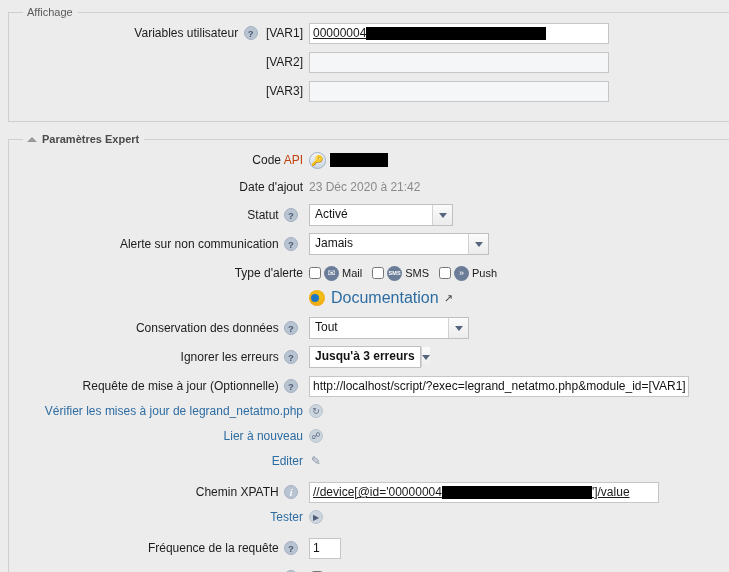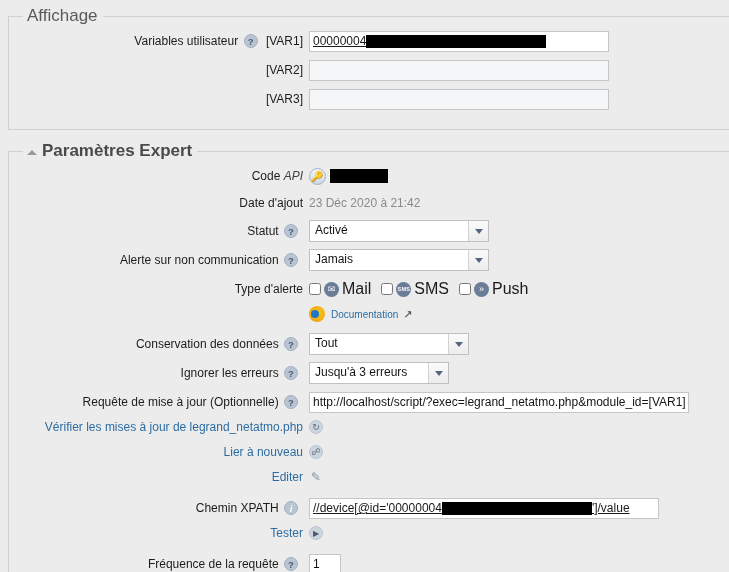--- a/index.html
+++ b/index.html
@@ -18,21 +18,21 @@
     border: 1px solid #cfcfcf;
     border-right: none;
     margin: 0;
     padding: 0;
     background: #ececec;
   }
   fieldset.fs-display { margin: 6px 0 0 8px; padding: 4px 0 12px 0; min-height: 104px; }
   fieldset.fs-expert  { margin: 11px 0 0 8px; padding: 4px 0 10px 0; }
 
   legend {
-    font-size: 17px;
+    font-size: 11px;
     color: #5a5a5a;
     padding: 0 5px 0 4px;
     margin-left: 14px;
   }
   legend.bold { font-weight: bold; color: #4a4a4a; }
   .collapse-tri {
     display: inline-block;
     width: 0; height: 0;
     border-left: 5px solid transparent;
     border-right: 5px solid transparent;
@@ -53,21 +53,21 @@
     width: 300px;
     text-align: right;
     padding-right: 6px;
     font-size: 12px;
     color: #1c1c1c;
     white-space: nowrap;
     flex: 0 0 300px;
   }
   .label.link { color: #2d6ca2; }
   .label .varnum { color: #1c1c1c; }
-  .label .api-word { color: #404040; font-style: italic; }
+  .label .api-word { color: #c2410c; }
 
   .field { display: flex; align-items: center; }
 
   
   .ico {
     display: inline-flex;
     align-items: center;
     justify-content: center;
     flex: 0 0 auto;
     vertical-align: middle;
@@ -160,21 +160,21 @@
     border-top: 5px solid #55657d;
   }
 
   input[type="checkbox"] {
     width: 12px; height: 12px;
     margin: 0 3px 0 0;
     vertical-align: middle;
   }
 
   .alert-item { display: flex; align-items: center; margin-right: 4px; }
-  .alert-item .txt { margin-left: 3px; font-size: 16px; }
+  .alert-item .txt { margin-left: 3px; font-size: 11px; }
 
   .circ-ico {
     width: 15px; height: 15px;
     border-radius: 50%;
     display: inline-flex;
     align-items: center;
     justify-content: center;
     flex: 0 0 15px;
   }
   .mail-ico { background: #6b7c99; color: #fff; font-size: 9px; }
@@ -189,21 +189,21 @@
     position: relative; margin-right: 6px;
   }
   .doc-ico::after {
     content: "";
     position: absolute;
     width: 8px; height: 8px;
     border-radius: 50%;
     background: #1f77c4;
     left: 2px; top: 4px;
   }
-  .doc-link { color: #2d6ca2; font-size: 10px; }
+  .doc-link { color: #2d6ca2; font-size: 16px; }
   .ext-ico { margin-left: 5px; color: #4a4a4a; font-size: 11px; }
 
   .mini-ico {
     width: 14px; height: 14px;
     display: inline-flex; align-items: center; justify-content: center;
     margin-left: 4px;
     color: #8c9aac;
     font-size: 12px;
     flex: 0 0 14px;
   }
@@ -282,21 +282,21 @@
         <span class="date-val">23 Déc 2020 à 21:42</span>
       </div>
     </div>
 
     <div class="row">
       <div class="label">
         <span>Statut</span>
         <span class="ico help-ico">?</span>
       </div>
       <div class="field">
-        <div class="select" style="width:180px;">
+        <div class="select" style="width:144px;">
           <span class="sel-text">Activé</span>
           <span class="sel-btn">
               <i class="chev"></i>
             </span>
         </div>
       </div>
     </div>
 
     <div class="row">
       <div class="label">
@@ -357,21 +357,21 @@
         </div>
       </div>
     </div>
 
     <div class="row">
       <div class="label">
         <span>Ignorer les erreurs</span>
         <span class="ico help-ico">?</span>
       </div>
       <div class="field">
-        <div class="select" style="width:140px;">
+        <div class="select" style="width:112px;font-weight:bold;">
           <span class="sel-text">Jusqu'à 3 erreurs</span>
           <span class="sel-btn">
               <i class="chev"></i>
             </span>
         </div>
       </div>
     </div>
 
     <div class="row tight">
       <div class="label">

